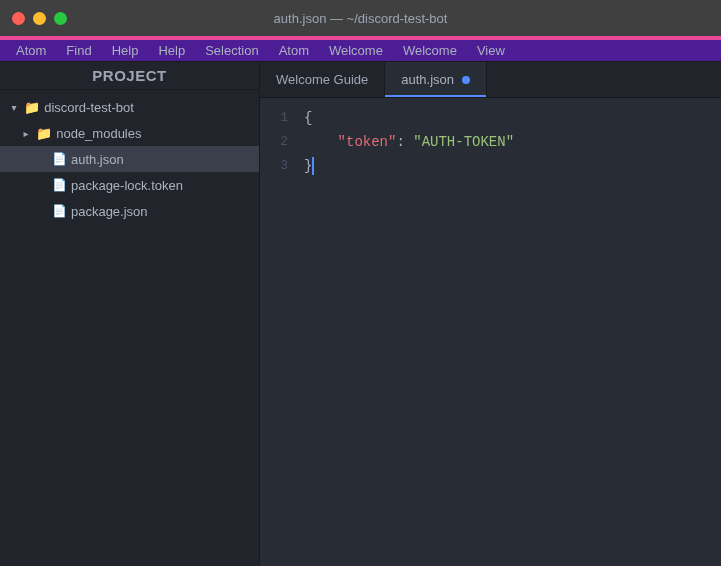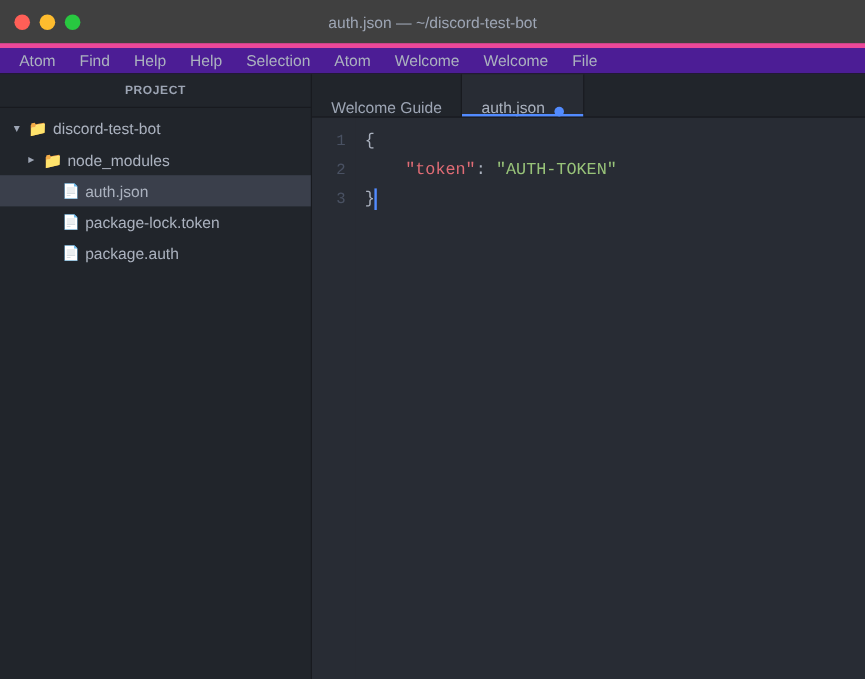--- a/index.html
+++ b/index.html
@@ -74,21 +74,21 @@
       border-right: 1px solid #181a1f;
       display: flex;
       flex-direction: column;
       flex-shrink: 0;
     }
     .sidebar-header {
       height: 28px;
       display: flex;
       align-items: center;
       justify-content: center;
-      font-size: 10px;
+      font-size: 15px;
       color: #9da5b4;
       font-weight: 600;
       text-transform: uppercase;
       letter-spacing: 0.5px;
       border-bottom: 1px solid #181a1f;
     }
     .tree-view {
       padding: 4px 0;
       font-size: 13px;
     }
@@ -126,21 +126,21 @@
     }
     .tab-bar {
       height: 36px;
       background: #21252b;
       display: flex;
       align-items: stretch;
       border-bottom: 1px solid #181a1f;
     }
     .tab {
       display: flex;
-      align-items: flex-end;
+      align-items: center;
       padding: 0 16px;
       font-size: 13px;
       color: #9da5b4;
       cursor: default;
       border-right: 1px solid #181a1f;
       position: relative;
     }
     .tab.active {
       background: #282c34;
       color: #abb2bf;
@@ -228,21 +228,21 @@
 
 <div class="menubar">
   <span class="menu-item">Atom</span>
   <span class="menu-item">Find</span>
   <span class="menu-item">Help</span>
   <span class="menu-item">Help</span>
   <span class="menu-item">Selection</span>
   <span class="menu-item">Atom</span>
   <span class="menu-item">Welcome</span>
   <span class="menu-item">Welcome</span>
-  <span class="menu-item">File</span>
+  <span class="menu-item">View</span>
 </div>
 
 <div class="main-layout">
 
   <div class="sidebar">
     <div class="sidebar-header">
       <span>Project</span>
     </div>
     <div class="tree-view">
 
@@ -266,21 +266,21 @@
 
       <div class="tree-item indent2">
         <span class="chevron" style="visibility:hidden">▸</span>
         <span class="file-icon">📄</span>
         <span>package-lock.token</span>
       </div>
 
       <div class="tree-item indent2">
         <span class="chevron" style="visibility:hidden">▸</span>
         <span class="file-icon">📄</span>
-        <span>package.auth</span>
+        <span>package.json</span>
       </div>
 
     </div>
   </div>
 
   <div class="editor-area">
 
     <div class="tab-bar">
       <div class="tab">
         <span>Welcome Guide</span>

